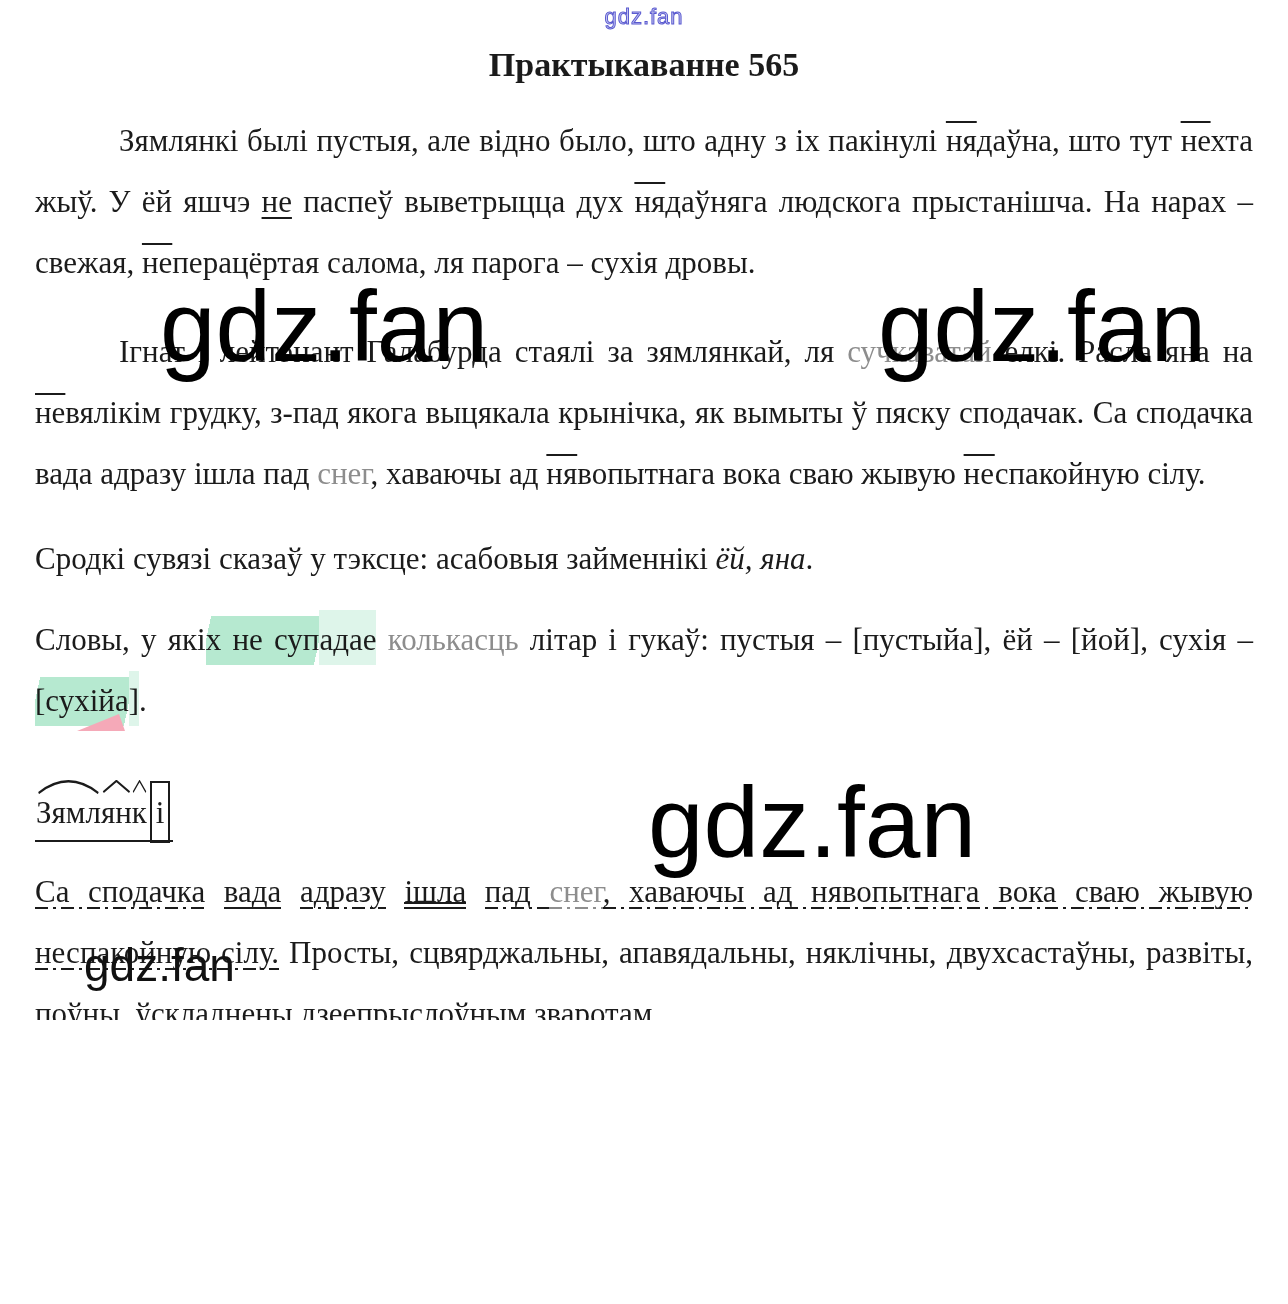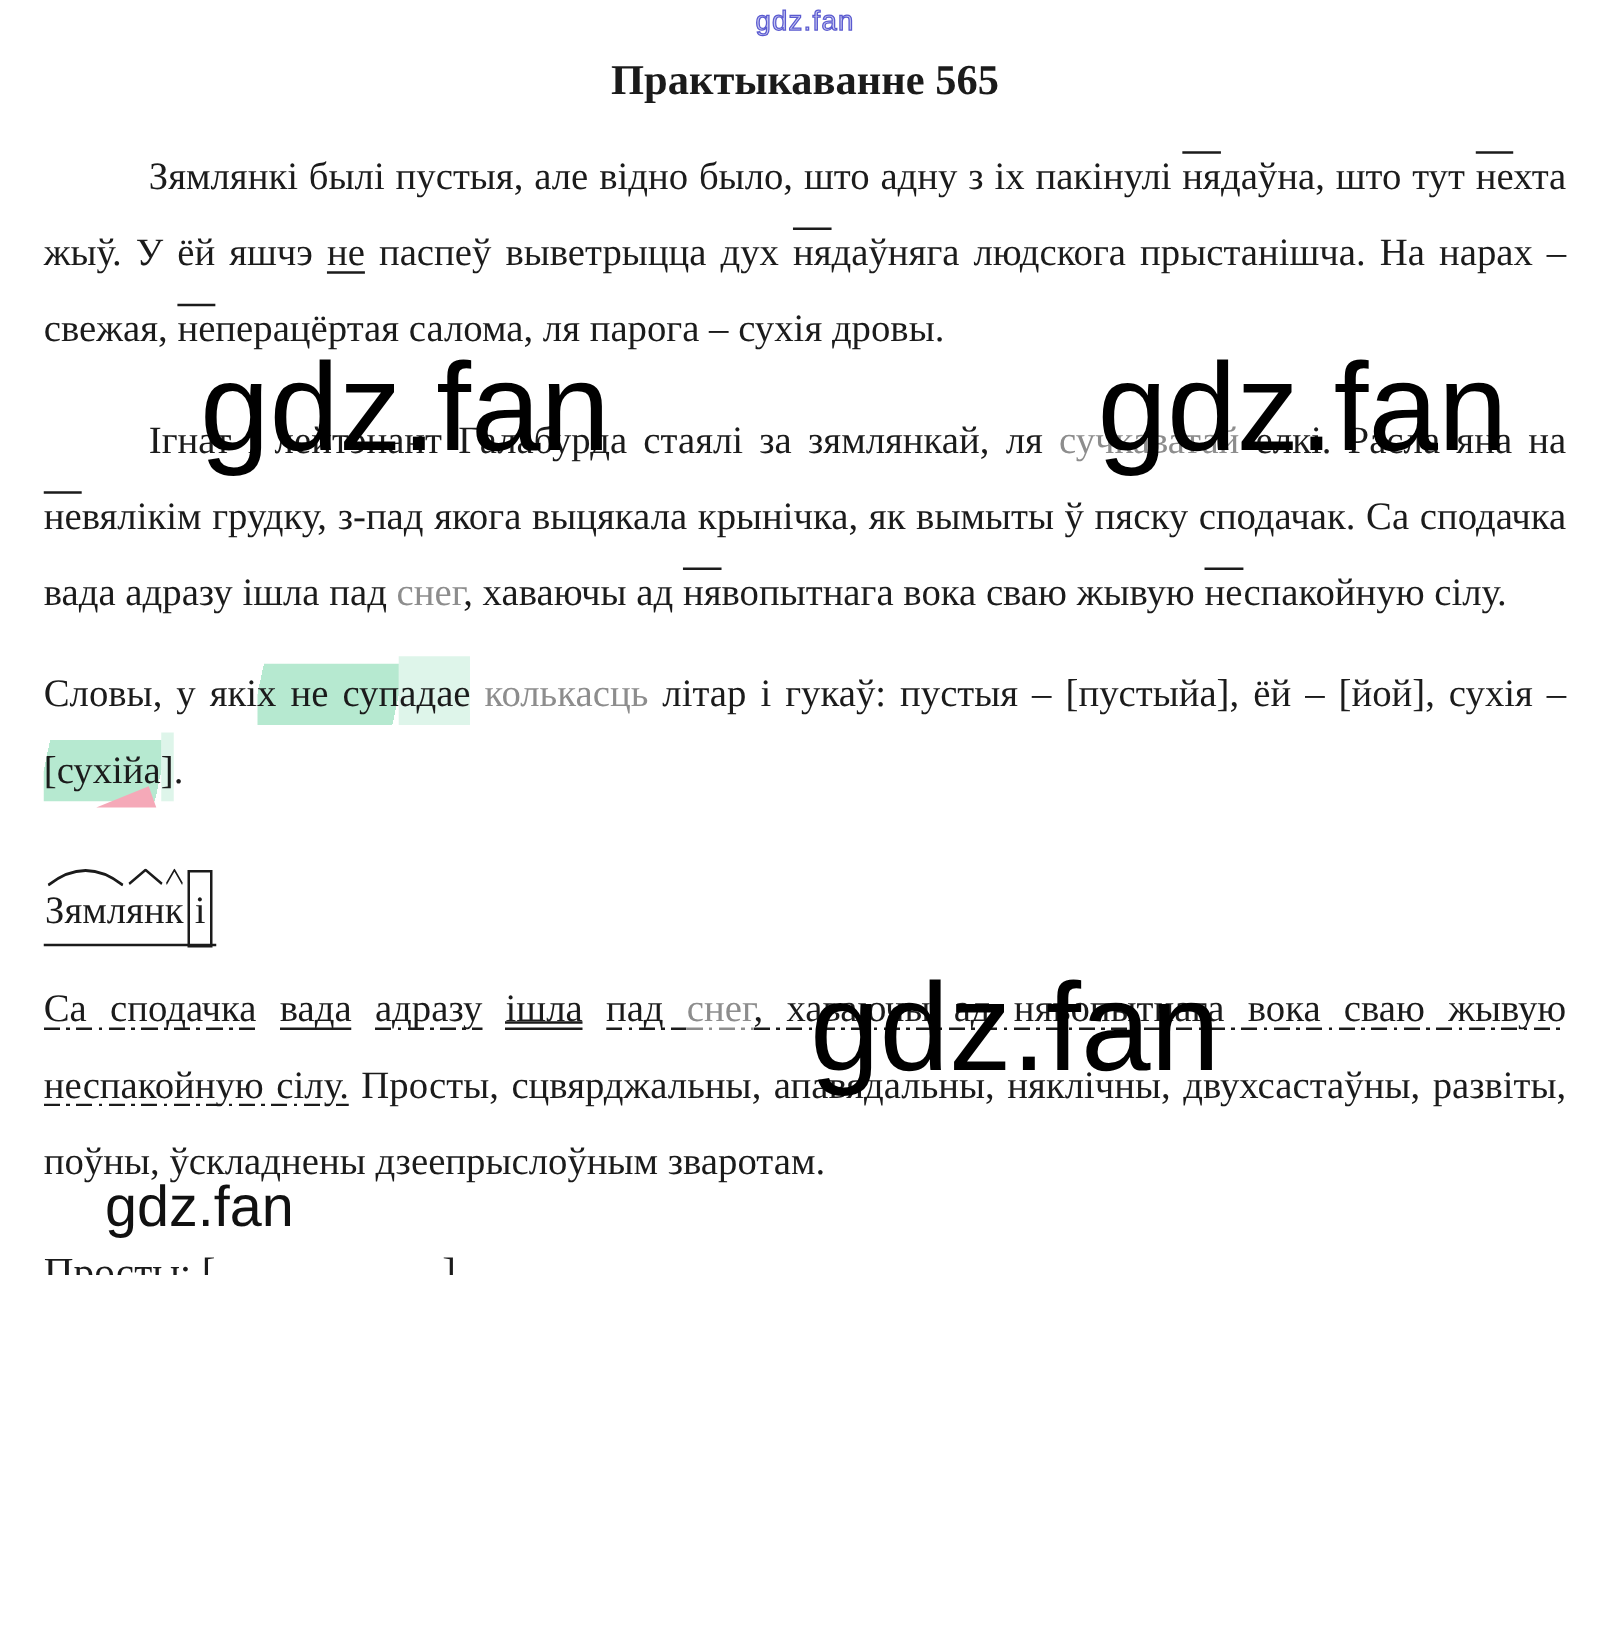--- a/index.html
+++ b/index.html
@@ -72,20 +72,21 @@
 <div class="page">
 
   <div class="wm wm-top">gdz.fan</div>
 
   <h1 class="title">Практыкаванне 565</h1>
 
   <p class="para indent" id="p1"><span class="seg-pl">Зямлянкі былі пустыя, але відно было, што адну з іх пакінулі </span><span class="seg-ov">ня</span><span class="seg-pl">даўна, што тут </span><span class="seg-ov">не</span><span class="seg-pl">хта жыў. У ёй яшчэ </span><span class="seg-un">не</span><span class="seg-pl"> паспеў выветрыцца дух </span><span class="seg-ov">ня</span><span class="seg-pl">даўняга людскога прыстанішча. На нарах – свежая, </span><span class="seg-ov">не</span><span class="seg-pl">перацёртая салома, ля парога – сухія дровы.</span></p>
 
   <p class="para indent" id="p2"><span class="seg-pl">Ігнат і лейтэнант Галабурда стаялі за зямлянкай, ля </span><span class="seg-fade">сучкаватай</span><span class="seg-pl"> елкі. Расла яна на </span><span class="seg-ov">не</span><span class="seg-pl">вялікім грудку, з-пад якога выцякала крынічка, як вымыты ў пяску сподачак. Са сподачка вада адразу ішла пад </span><span class="seg-fade">снег</span><span class="seg-pl">, хаваючы ад </span><span class="seg-ov">ня</span><span class="seg-pl">вопытнага вока сваю жывую </span><span class="seg-ov">не</span><span class="seg-pl">спакойную сілу.</span></p>
 
+  <p class="para" id="p3"><span class="seg-pl">Сродкі сувязі сказаў у тэксце: асабовыя займеннікі </span><span class="seg-it">ёй, яна</span><span class="seg-pl">.</span></p>
 
   <p class="para" id="p4"><span class="seg-pl">Словы, у які</span><span class="seg-hg">х не суп</span><span class="seg-hgl">адае</span><span class="seg-pl"> </span><span class="seg-fade">колькасць</span><span class="seg-pl"> літар і гукаў: пустыя – [пустыйа], ёй – [йой], сухія – </span><span class="seg-hg">[сухійа</span><span class="seg-hgl">]</span><span class="seg-pink-tri"></span><span class="seg-pl">.</span></p>
 
   <div class="morph-line">
     <span class="morph-word">
       <span class="mpart mroot">
         <svg class="mark" viewBox="0 0 100 16" preserveAspectRatio="none">
             <path d="M4 15 Q50 -10 96 15" fill="none" stroke="#1b1b1b" stroke-width="2.6"></path>
           </svg>
         <span>Зямл</span>

